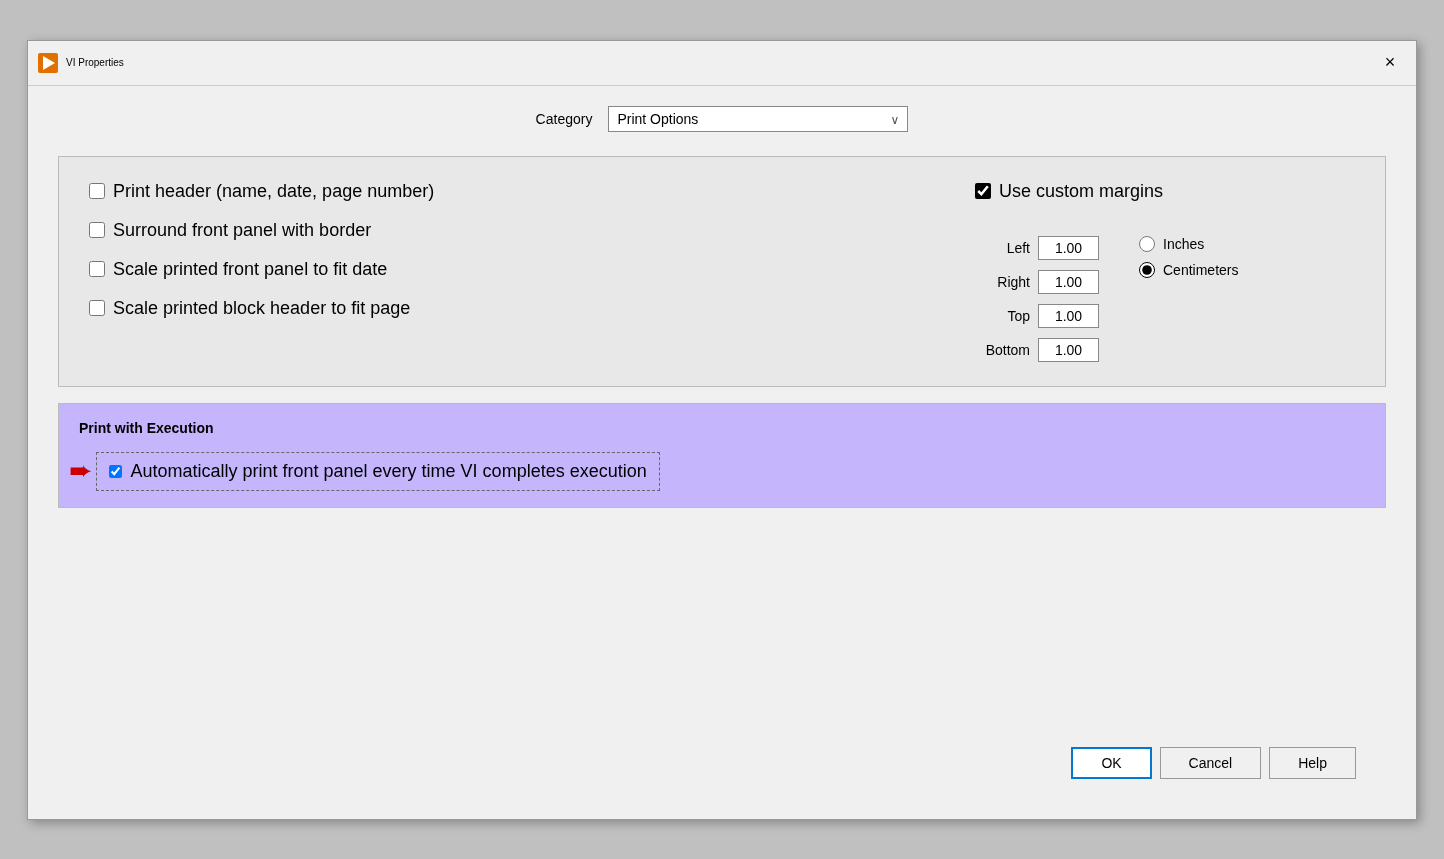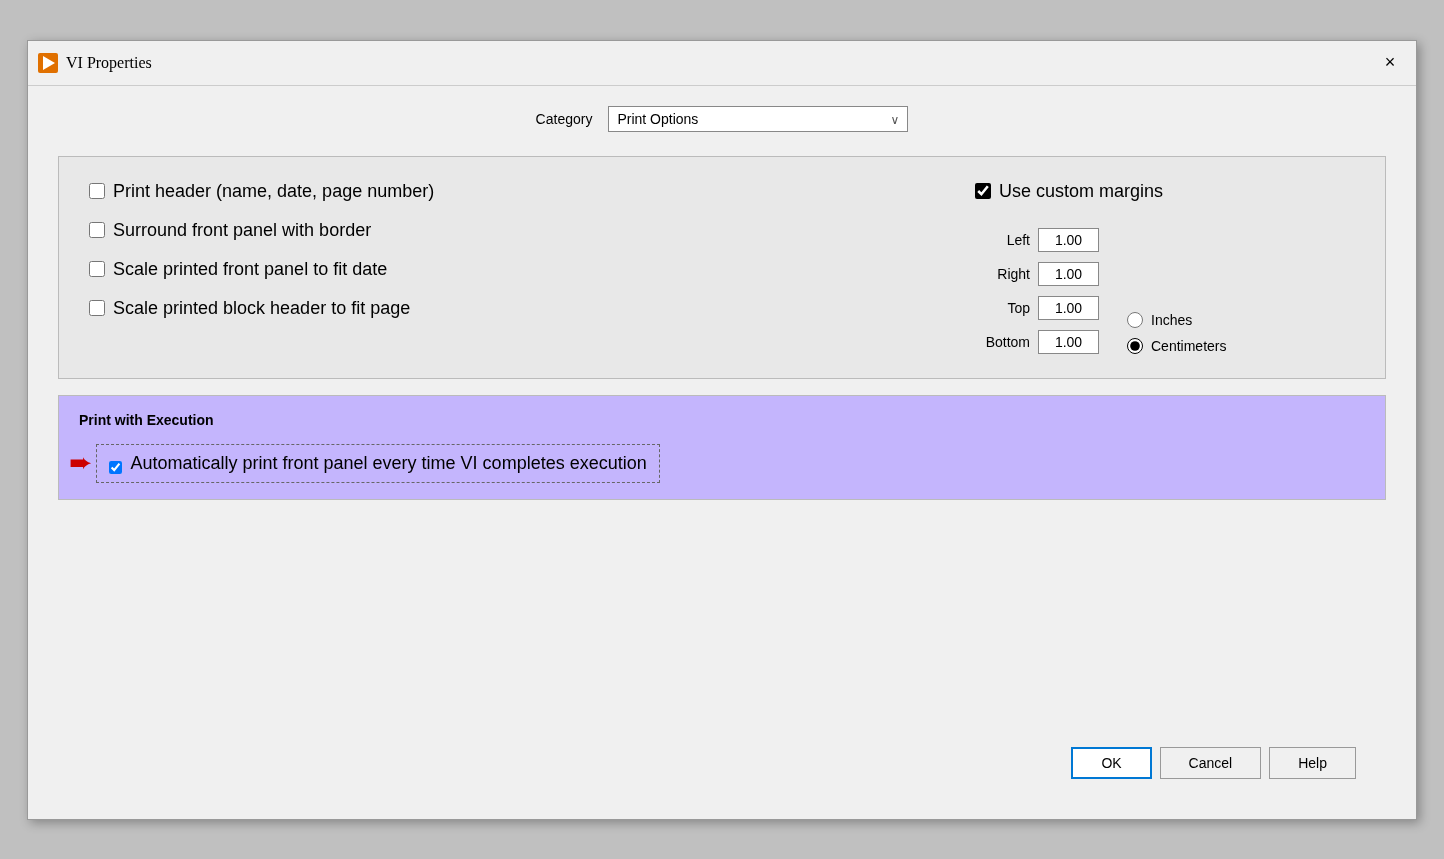--- a/index.html
+++ b/index.html
@@ -33,24 +33,23 @@
     .title-bar-left {
       display: flex;
       align-items: center;
       gap: 8px;
     }
     .app-icon {
       width: 20px;
       height: 20px;
     }
     .title-text {
-      font-size: 16px;
+      font-size: 10px;
       font-weight: normal;
       color: #000;
-      font-family: Liberation Serif, serif;
     }
     .close-btn {
       width: 28px;
       height: 28px;
       background: none;
       border: none;
       font-size: 18px;
       cursor: pointer;
       display: flex;
       align-items: center;
@@ -174,43 +173,43 @@
       height: 16px;
       cursor: pointer;
       accent-color: #000;
     }
     .radio-label {
       font-size: 14px;
       color: #000;
     }
     .margins-and-radio {
       display: flex;
-      align-items: flex-end;
-      gap: 8px;
-      margin-top: 12px;
+      align-items: flex-start;
+      gap: 20px;
+      margin-top: 20px;
     }
     .execution-panel {
       background: #c4b5fd;
       border: 1px solid #bbb;
       padding: 16px 20px;
       display: flex;
       flex-direction: column;
       gap: 12px;
     }
     .execution-title {
       font-size: 14px;
       font-weight: bold;
       color: #000;
       margin-bottom: 4px;
     }
     .execution-checkbox-area {
       border: 1px dashed #666;
       padding: 8px 12px;
       display: inline-flex;
-      align-items: flex-end;
+      align-items: center;
       gap: 8px;
     }
     .red-arrow {
       color: #cc0000;
       font-size: 28px;
       line-height: 1;
       margin-left: -10px;
       margin-right: 4px;
     }
     .footer {

